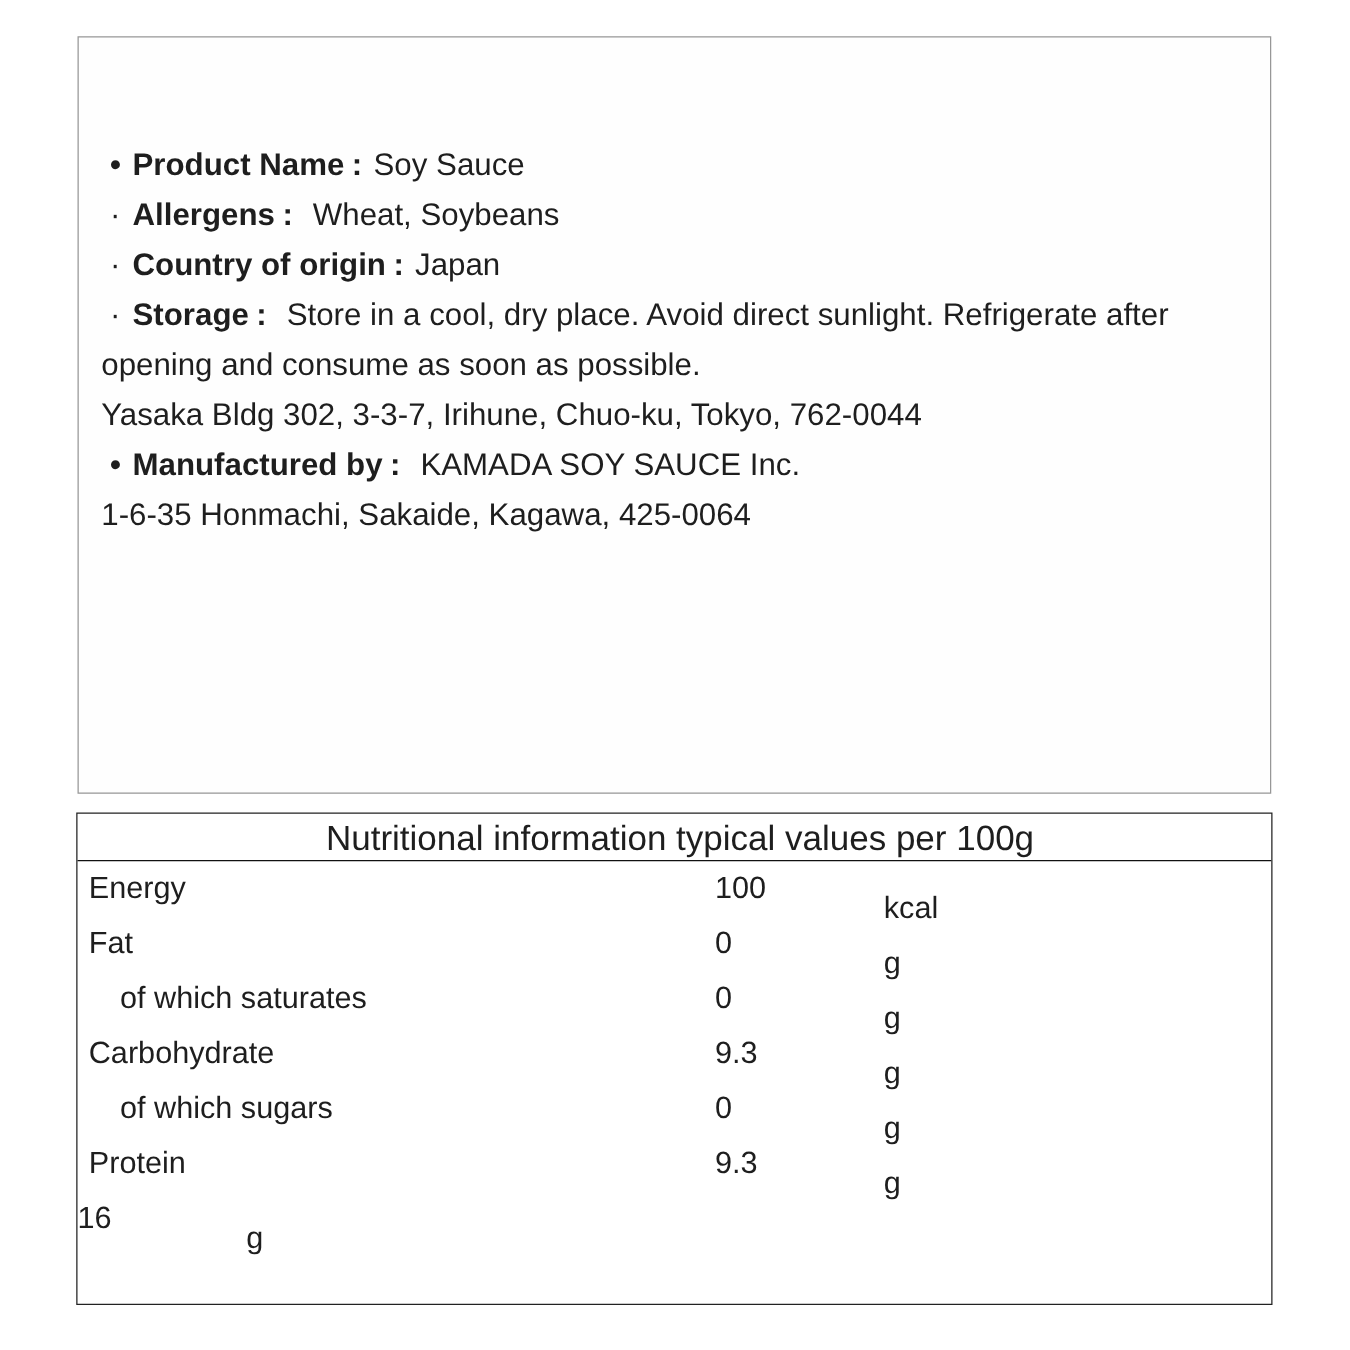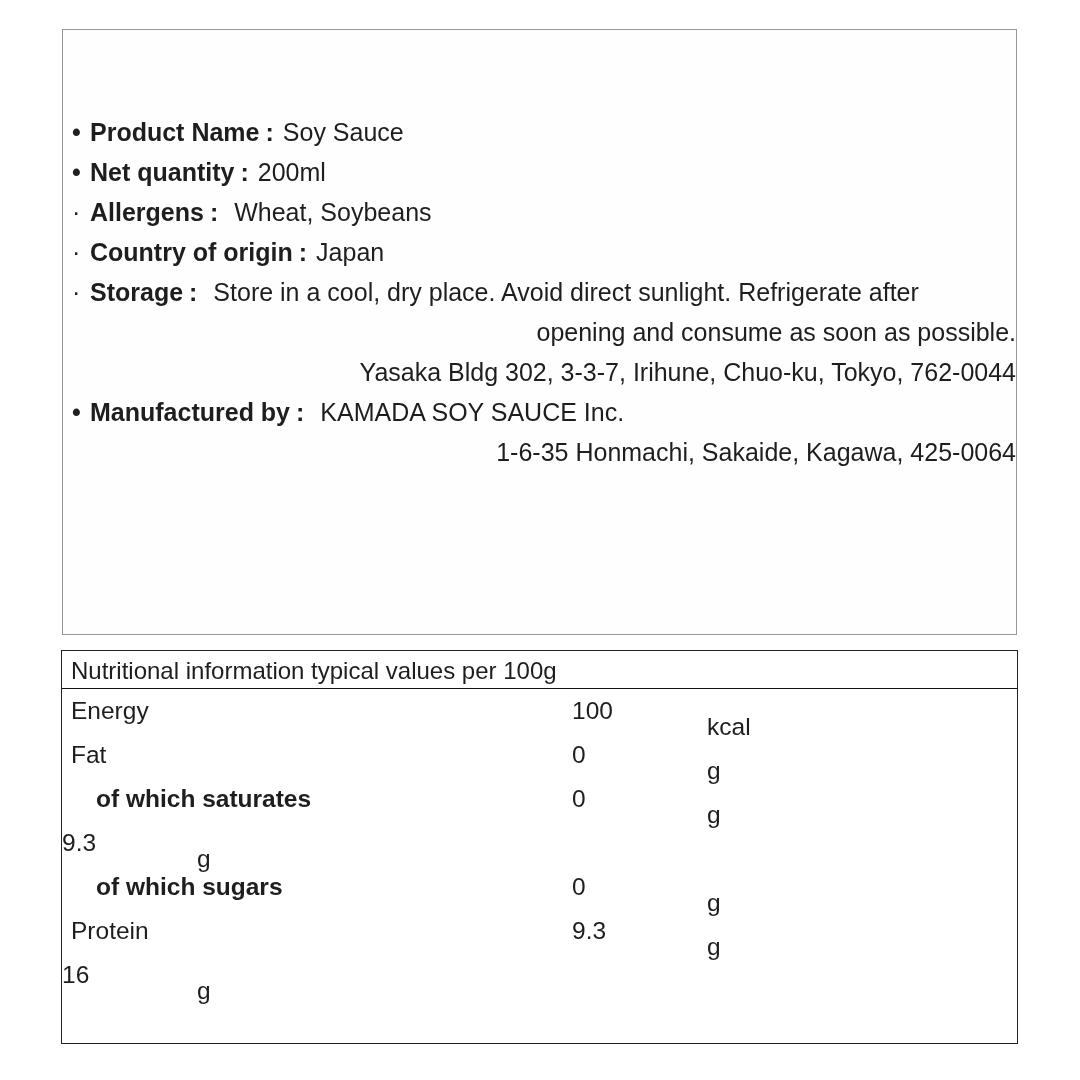--- a/index.html
+++ b/index.html
@@ -21,23 +21,24 @@
     border: 1px solid #979797;
     background: #fefefe;
     padding-top: 82px;
     padding-left: 1px;
   }
   .info-line {
     height: 40px;
     line-height: 40px;
     font-size: 25px;
     white-space: pre;
+    margin-left: 16px;
   }
   .info-line.entry { padding-left: 8px; }
-  .info-line.cont  { padding-left: 1px; text-align: right; }
+  .info-line.cont  { padding-left: 1px; }
   .bullet {
     display: inline-block;
     width: 18px;
     text-align: left;
     color: #1e1e1e;
   }
   .bullet.bold  { font-weight: 700; font-size: 25px; }
   .bullet.light { font-weight: 400; font-size: 25px; }
   .info-label { font-weight: 700; }
   .info-colon { font-weight: 700; padding: 0 9px 0 6px; }
@@ -48,37 +49,38 @@
     position: absolute;
     left: 61px; top: 650px;
     width: 957px; height: 394px;
     box-sizing: border-box;
     border: 1.5px solid #222222;
     background: #ffffff;
   }
   .nt-header {
     height: 37px;
     line-height: 40px;
-    font-size: 24px;
+    font-size: 28px;
     padding-left: 9px;
     border-bottom: 1.5px solid #111111;
     white-space: nowrap;
+    text-align: center;
   }
   .nt-row {
     height: 44px;
     display: flex;
     align-items: center;
     font-size: 24.5px;
   }
   .nt-label {
     flex: 1 1 auto;
     padding-left: 9px;
     white-space: nowrap;
   }
-  .nt-label.indent { padding-left: 34px; font-weight: bold; }
+  .nt-label.indent { padding-left: 34px; }
   .nt-value {
     flex: 0 0 120px;
     text-align: left;
     margin-right: 15px;
     white-space: nowrap;
   }
   .nt-unit {
     flex: 0 0 310px;
     text-align: left;
     white-space: nowrap;
@@ -86,21 +88,20 @@
   }
 </style>
 </head>
 <body>
 
 <div class="page">
 
   <section class="info-box">
     <div>
         <div class="info-line entry"><span class="bullet bold">•</span><span class="info-label">Product Name</span><span class="info-colon">:</span><span class="info-value">Soy Sauce</span></div>
-        <div class="info-line entry"><span class="bullet bold">•</span><span class="info-label">Net quantity</span><span class="info-colon">:</span><span class="info-value">200ml</span></div>
         <div class="info-line entry"><span class="bullet light">·</span><span class="info-label">Allergens</span><span class="info-colon">:</span><span class="info-value"> Wheat, Soybeans</span></div>
         <div class="info-line entry"><span class="bullet light">·</span><span class="info-label">Country of origin</span><span class="info-colon">:</span><span class="info-value">Japan</span></div>
         <div class="info-line entry"><span class="bullet light">·</span><span class="info-label">Storage</span><span class="info-colon">:</span><span class="info-value"> Store in a cool, dry place. Avoid direct sunlight. Refrigerate after</span></div>
         <div class="info-line cont"><span class="info-value">opening and consume as soon as possible.</span></div>
         <div class="info-line cont"><span class="info-value">Yasaka Bldg 302, 3-3-7, Irihune, Chuo-ku, Tokyo, 762-0044</span></div>
         <div class="info-line entry"><span class="bullet bold">•</span><span class="info-label">Manufactured by</span><span class="info-colon">:</span><span class="info-value"> KAMADA SOY SAUCE Inc.</span></div>
         <div class="info-line cont"><span class="info-value">1-6-35 Honmachi, Sakaide, Kagawa, 425-0064</span></div>
       </div>
   </section>
 
@@ -116,20 +117,21 @@
           <span class="nt-label">Fat</span>
           <span class="nt-value">0</span>
           <span class="nt-unit">g</span>
         </div>
         <div class="nt-row">
           <span class="nt-label indent">of which saturates</span>
           <span class="nt-value">0</span>
           <span class="nt-unit">g</span>
         </div>
         <div class="nt-row">
+          <span class="nt-label">Carbohydrate</span>
           <span class="nt-value">9.3</span>
           <span class="nt-unit">g</span>
         </div>
         <div class="nt-row">
           <span class="nt-label indent">of which sugars</span>
           <span class="nt-value">0</span>
           <span class="nt-unit">g</span>
         </div>
         <div class="nt-row">
           <span class="nt-label">Protein</span>

